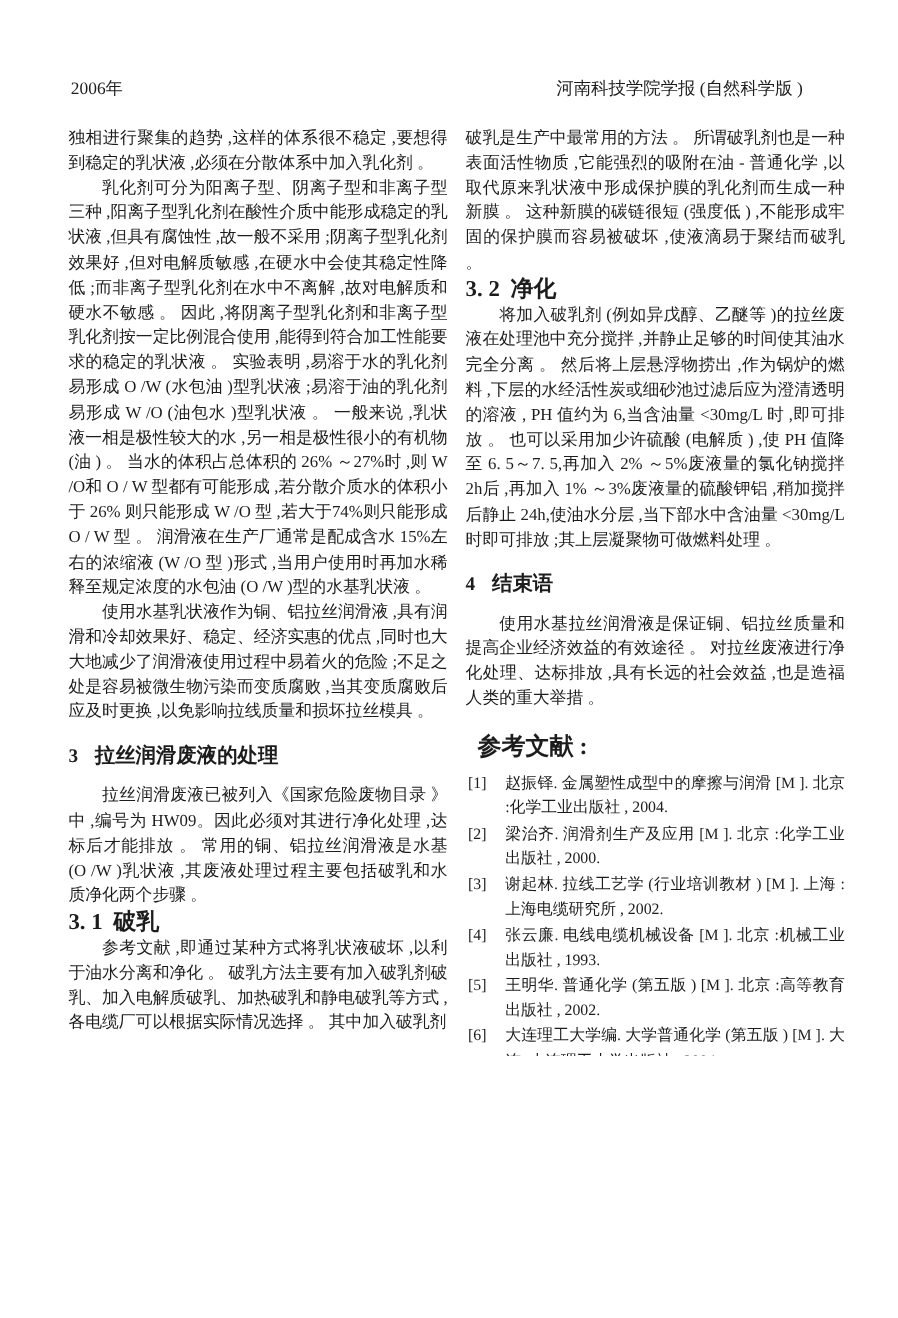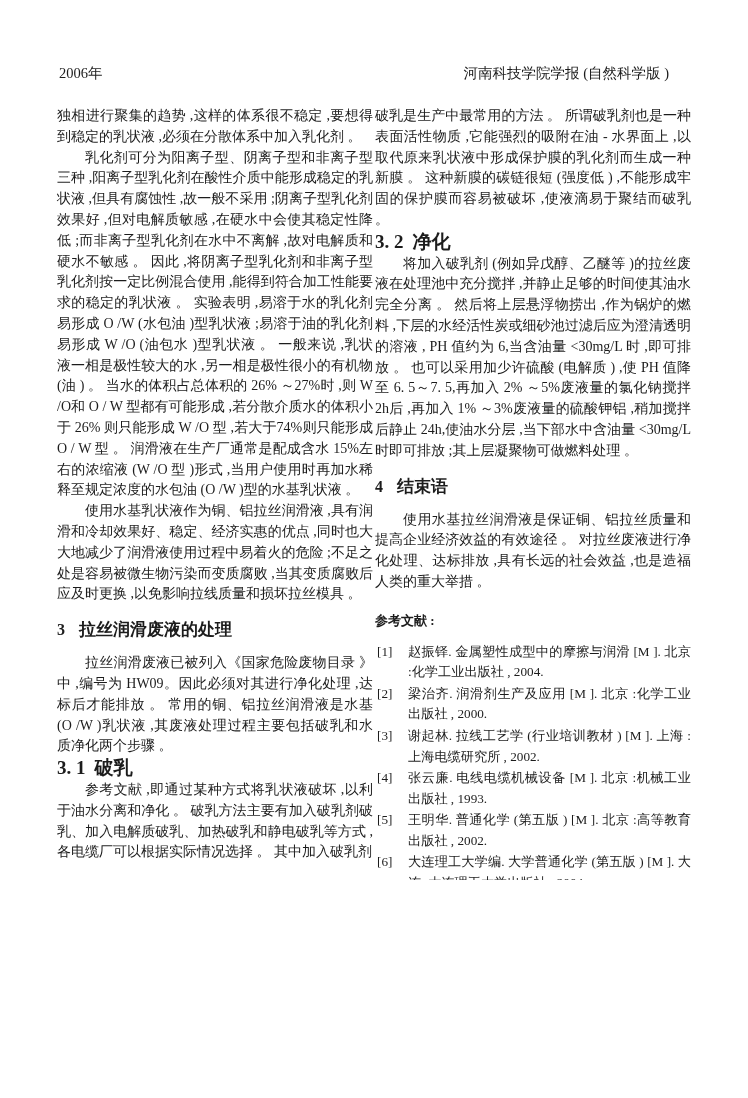--- a/index.html
+++ b/index.html
@@ -14,21 +14,21 @@
     overflow:hidden;
   }
   .header{
     position:relative;
     height:22px;
     margin-bottom:20px;
     font-size:14.5px;
   }
   .header .year{position:absolute;left:2px;top:0;}
   .header .journal{position:absolute;left:0;right:34px;top:0;text-align:right;}
-  .columns{display:flex;gap:2px;}
+  .columns{display:flex;gap:15px;}
   .col{width:316px;flex:0 0 316px;}
   .body-text{
     font-size:14px;
     line-height:20.8px;
     text-align:justify;
   }
   p.para{margin:0;text-indent:2em;}
   p.cont{margin:0;text-indent:0;}
   .sec-head{
     margin:14px 0 12px 0;
@@ -38,23 +38,23 @@
   }
   .sec-head .num{font-weight:bold;font-size:16px;margin-right:14px;}
   .sub-head{
     margin:1px 0 1px 0;
     font-weight:bold;
     font-size:19px;
     line-height:20.8px;
   }
   .sub-head .num{margin-right:9px;}
   .refs-title{
-    margin:18px 0 10px 0;
+    margin:18px 0 10px 10px;
     font-weight:bold;
-    font-size:13px;
+    font-size:20px;
   }
   .ref-list{list-style:none;margin:0;padding:0;font-size:13.2px;line-height:20.6px;text-align:justify;}
   .ref-item{position:relative;padding-left:33px;margin:0 0 1px 0;}
   .ref-num{position:absolute;left:2px;top:0;}
   .page-number{
     position:absolute;
     left:57px;top:1026px;
     font-size:14px;
     text-decoration:underline;
   }
@@ -79,21 +79,21 @@
       <h2 class="sec-head"><span class="num">3</span><span>拉丝润滑废液的处理</span></h2>
 
       <p class="para">拉丝润滑废液已被列入《国家危险废物目录 》中 ,编号为 HW09。因此必须对其进行净化处理 ,达标后才能排放 。 常用的铜、铝拉丝润滑液是水基 (O /W )乳状液 ,其废液处理过程主要包括破乳和水质净化两个步骤 。</p>
 
       <h3 class="sub-head"><span class="num">3. 1</span><span>破乳</span></h3>
 
       <p class="para">参考文献 ,即通过某种方式将乳状液破坏 ,以利于油水分离和净化 。 破乳方法主要有加入破乳剂破乳、加入电解质破乳、加热破乳和静电破乳等方式 ,各电缆厂可以根据实际情况选择 。 其中加入破乳剂</p>
     </div>
 
     <div class="col body-text">
-      <p class="cont">破乳是生产中最常用的方法 。 所谓破乳剂也是一种表面活性物质 ,它能强烈的吸附在油 - 水界面上 ,以取代原来乳状液中形成保护膜的乳化剂而生成一种新膜 。 这种新膜的碳链很短 (强度低 ) ,不能形成牢固的保护膜而容易被破坏 ,使液滴易于聚结而破乳 。</p>
+      <p class="cont">破乳是生产中最常用的方法 。 所谓破乳剂也是一种表面活性物质 ,它能强烈的吸附在油 - 普通化学 ,以取代原来乳状液中形成保护膜的乳化剂而生成一种新膜 。 这种新膜的碳链很短 (强度低 ) ,不能形成牢固的保护膜而容易被破坏 ,使液滴易于聚结而破乳 。</p>
 
       <h3 class="sub-head"><span class="num">3. 2</span><span>净化</span></h3>
 
       <p class="para">将加入破乳剂 (例如异戊醇、乙醚等 )的拉丝废液在处理池中充分搅拌 ,并静止足够的时间使其油水完全分离 。 然后将上层悬浮物捞出 ,作为锅炉的燃料 ,下层的水经活性炭或细砂池过滤后应为澄清透明的溶液 , PH 值约为 6,当含油量 &lt;30mg/L 时 ,即可排放 。 也可以采用加少许硫酸 (电解质 ) ,使 PH 值降至 6. 5～7. 5,再加入 2% ～5%废液量的氯化钠搅拌 2h后 ,再加入 1% ～3%废液量的硫酸钾铝 ,稍加搅拌后静止 24h,使油水分层 ,当下部水中含油量 &lt;30mg/L时即可排放 ;其上层凝聚物可做燃料处理 。</p>
 
       <h2 class="sec-head"><span class="num">4</span><span>结束语</span></h2>
 
       <p class="para">使用水基拉丝润滑液是保证铜、铝拉丝质量和提高企业经济效益的有效途径 。 对拉丝废液进行净化处理、达标排放 ,具有长远的社会效益 ,也是造福人类的重大举措 。</p>
 
       <div class="refs-title">参考文献 :</div>

